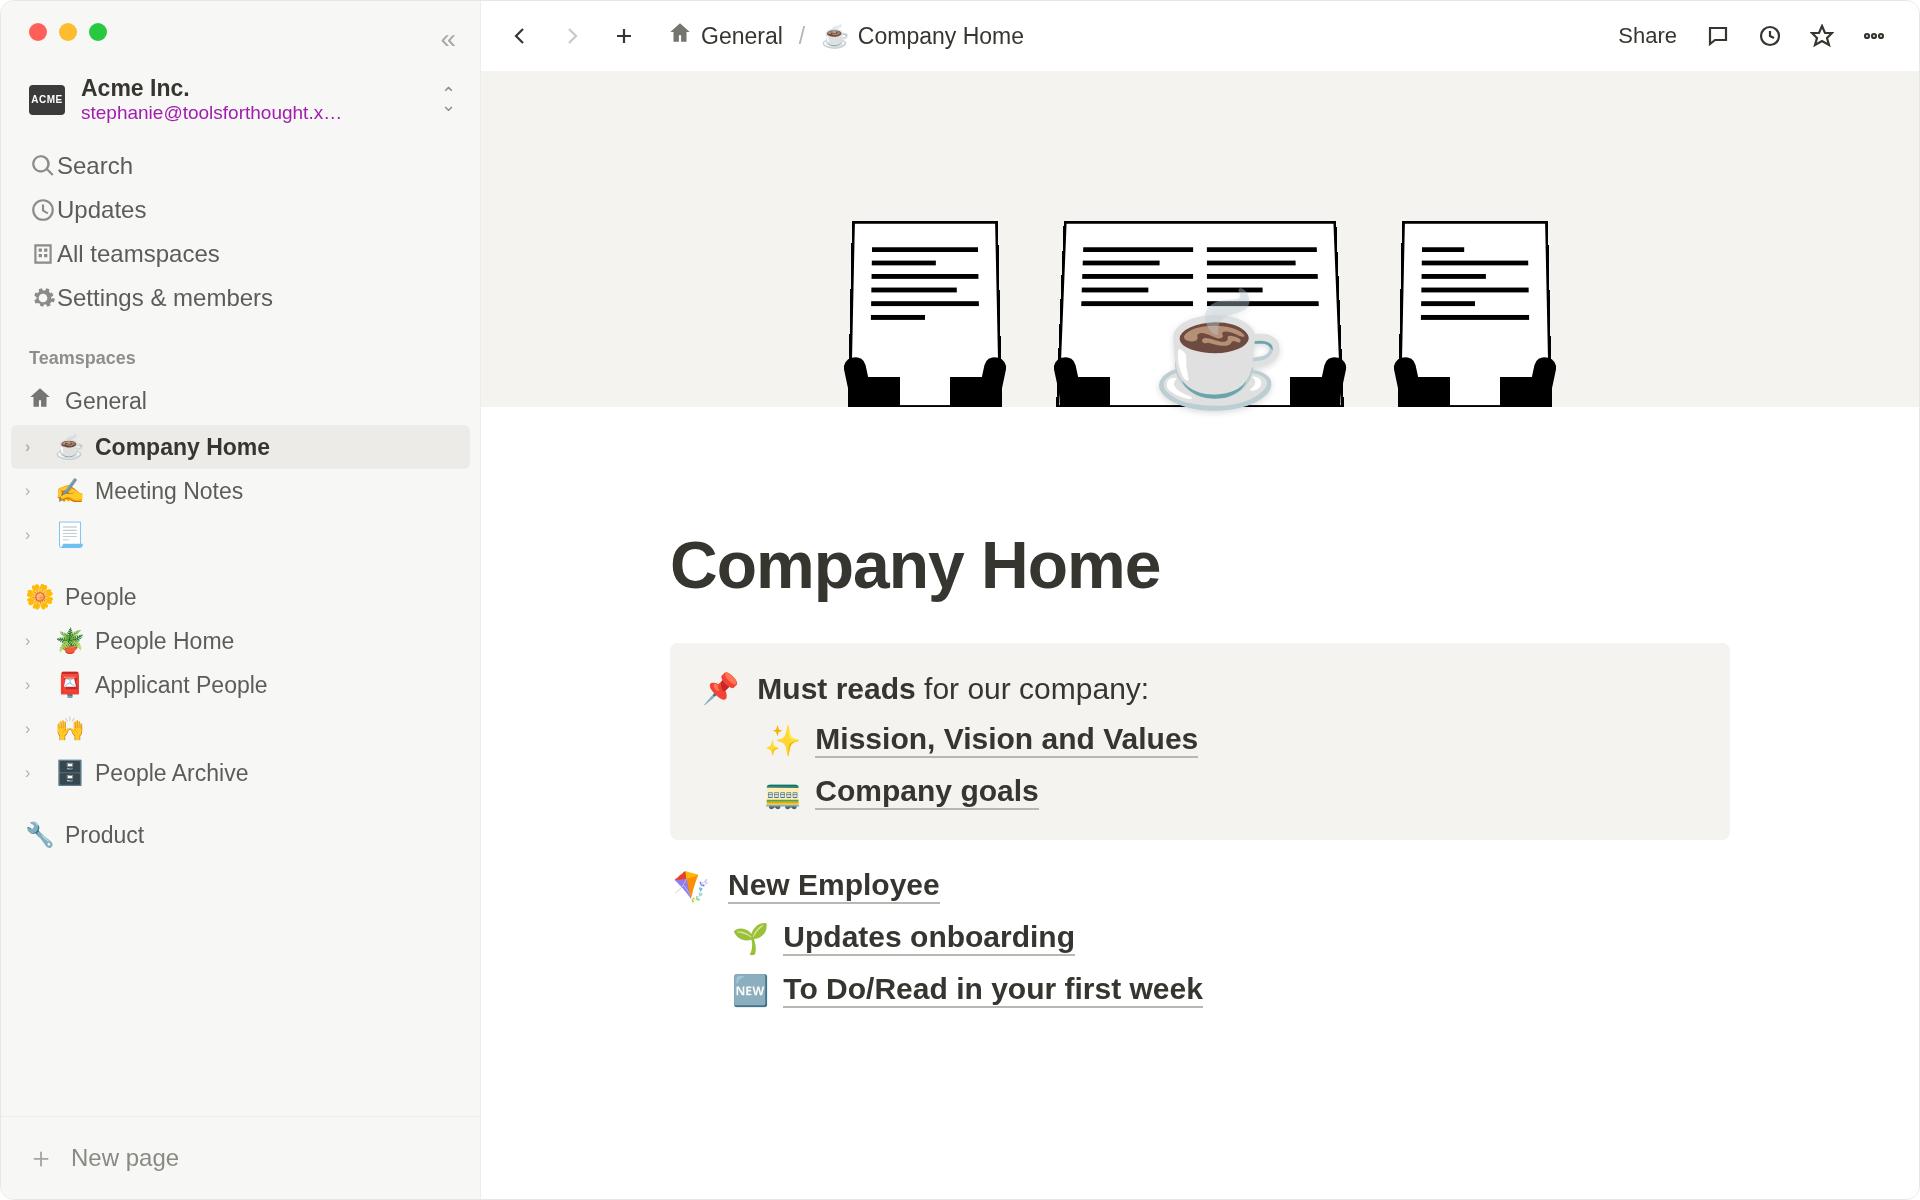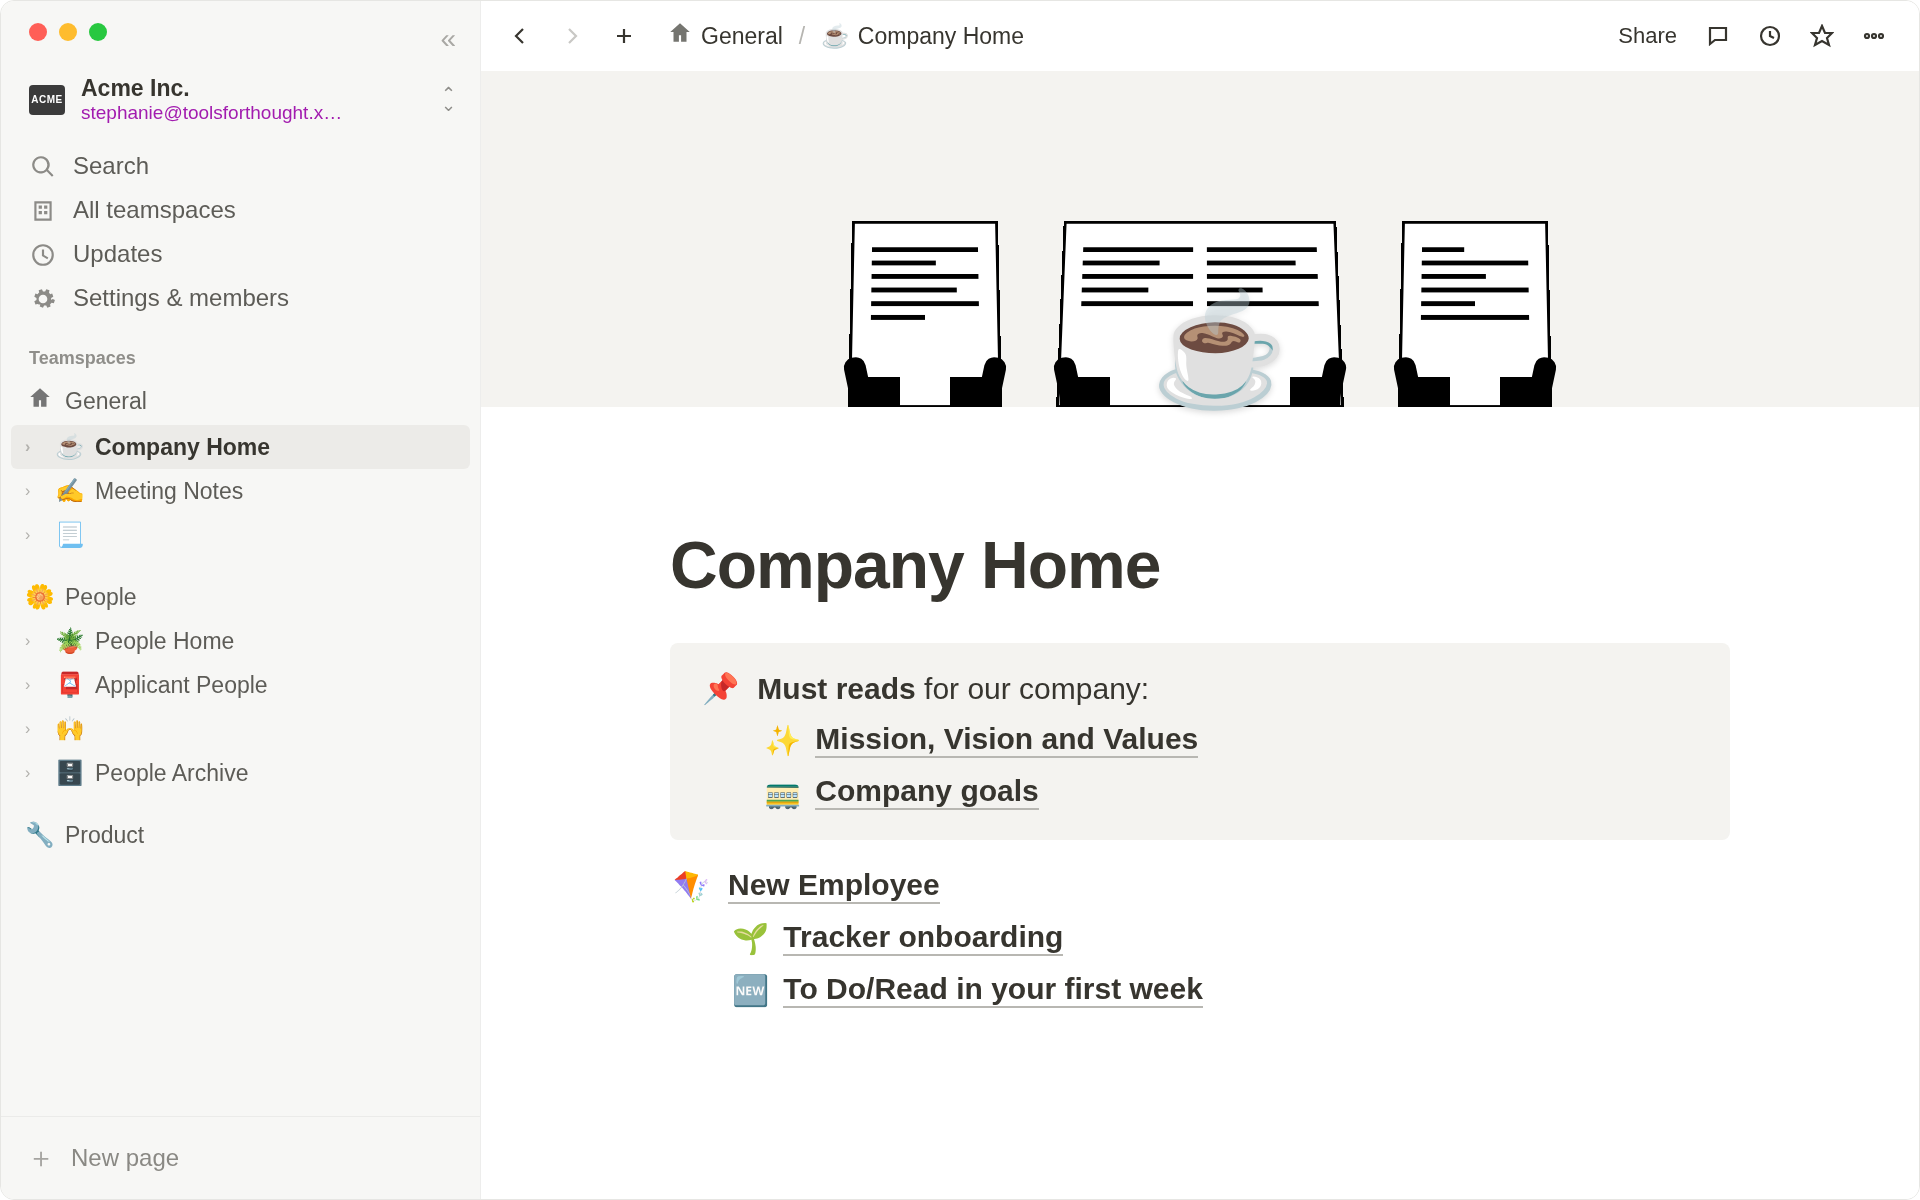--- a/index.html
+++ b/index.html
@@ -67,22 +67,21 @@
   letter-spacing: 0.5px;
 }
 .ws-text { flex: 1; min-width: 0; }
 .ws-name { font-weight: 600; font-size: 23px; color: #37352f; }
 .ws-email { font-size: 19px; color: #a21caf; white-space: nowrap; overflow: hidden; text-overflow: ellipsis; max-width: 320px; }
 .ws-chevrons { color: #8f8e8a; font-size: 18px; display:flex; flex-direction:column; line-height:0.6; }
 
 .nav-section { padding: 10px 12px 6px 12px; }
 .nav-item {
   display: flex;
-  align-items: flex-end;
-  gap: 16px;
+  align-items: center;
   padding: 8px 16px;
   border-radius: 6px;
   cursor: pointer;
   color: #5d5c57;
   font-size: 24px;
   font-weight: 500;
 }
 .nav-icon { width: 28px; display:flex; align-items:center; justify-content:center; color:#8c8b87; }
 .nav-icon svg { width: 26px; height: 26px; fill: currentColor; }
 
@@ -241,32 +240,32 @@
         <span class="nav-icon">
           <svg viewBox="0 0 24 24">
               <path d="M10 2a8 8 0 105.3 14l5 5 1.4-1.4-5-5A8 8 0 0010 2zm0 2a6 6 0 110 12 6 6 0 010-12z"></path>
             </svg>
         </span>
         <span>Search</span>
       </div>
       <div class="nav-item">
         <span class="nav-icon">
           <svg viewBox="0 0 24 24">
+              <path d="M12 2a10 10 0 100 20 10 10 0 000-20zm0 2a8 8 0 110 16 8 8 0 010-16zm-1 3v6l5 3 .9-1.6L13 12V7h-2z"></path>
+            </svg>
+        </span>
+        <span>Updates</span>
+      </div>
+      <div class="nav-item">
+        <span class="nav-icon">
+          <svg viewBox="0 0 24 24">
               <path d="M4 3h16v18H4V3zm2 2v14h12V5H6zm2 2h3v3H8V7zm5 0h3v3h-3V7zm-5 5h3v3H8v-3zm5 0h3v3h-3v-3z"></path>
             </svg>
         </span>
         <span>All teamspaces</span>
-      </div>
-      <div class="nav-item">
-        <span class="nav-icon">
-          <svg viewBox="0 0 24 24">
-              <path d="M12 2a10 10 0 100 20 10 10 0 000-20zm0 2a8 8 0 110 16 8 8 0 010-16zm-1 3v6l5 3 .9-1.6L13 12V7h-2z"></path>
-            </svg>
-        </span>
-        <span>Updates</span>
       </div>
       <div class="nav-item">
         <span class="nav-icon">
           <svg viewBox="0 0 24 24">
               <path d="M12 8a4 4 0 100 8 4 4 0 000-8zm9 4l2 1-1 3-2-.5a8 8 0 01-1.5 1.5l.5 2-3 1-1-2h-2l-1 2-3-1 .5-2A8 8 0 017 16.5L5 17l-1-3 2-1v-2L4 10l1-3 2 .5A8 8 0 018.5 6L8 4l3-1 1 2h2l1-2 3 1-.5 2A8 8 0 0118.5 7.5L20.5 7l1 3-2 1v2z"></path>
             </svg>
         </span>
         <span>Settings &amp; members</span>
       </div>
     </div>
@@ -482,21 +481,21 @@
             </div>
           </div>
 
           <div>
             <div class="link-row" style="padding-left:0;">
               <span style="width:44px; text-align:center;">🪁</span>
               <span class="link-text">New Employee</span>
             </div>
             <div class="link-row plain">
               <span>🌱</span>
-              <span class="link-text">Tracker onboarding</span>
+              <span class="link-text">Updates onboarding</span>
             </div>
             <div class="link-row plain">
               <span>🆕</span>
               <span class="link-text">To Do/Read in your first week</span>
             </div>
           </div>
 
         </div>
       </div>
     </div>

